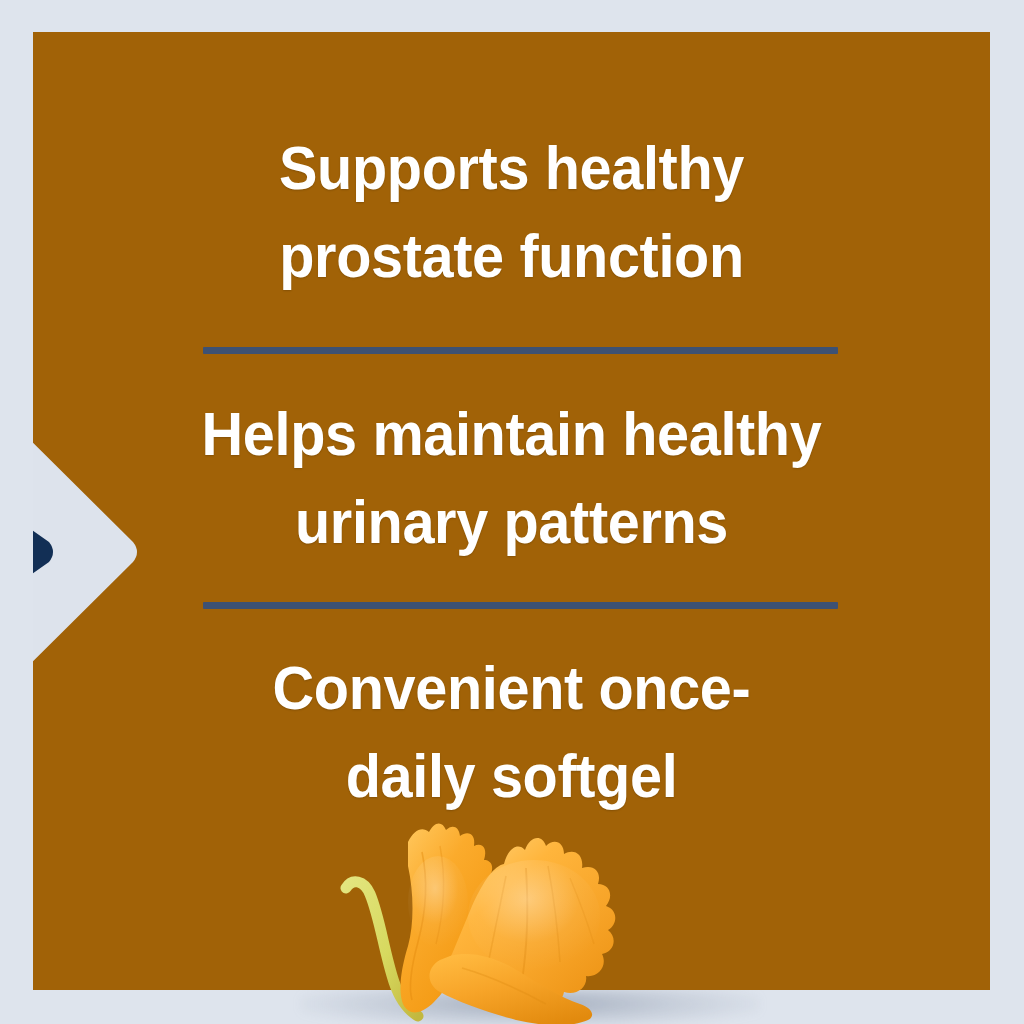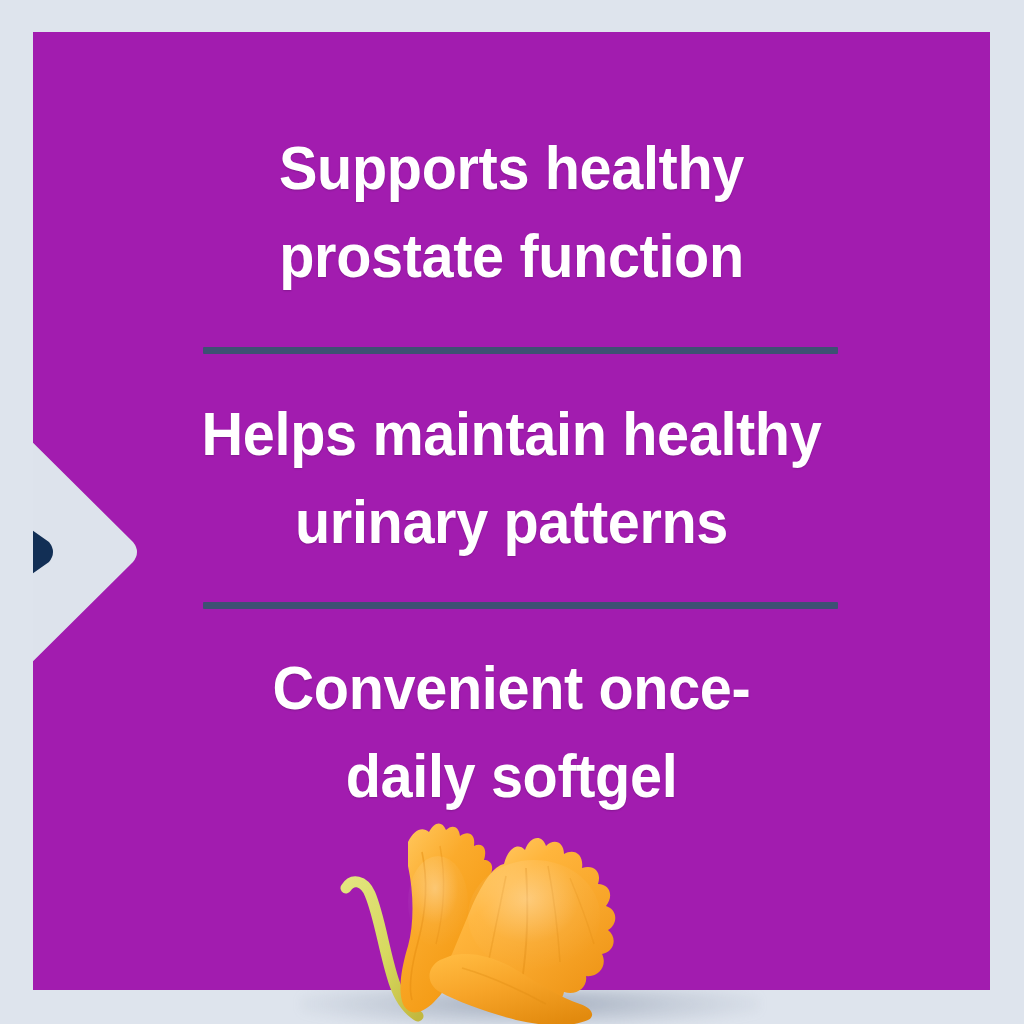--- a/index.html
+++ b/index.html
@@ -25,21 +25,21 @@
     background:radial-gradient(ellipse at 50% 40%, rgba(90,105,130,0.45) 0%, rgba(120,133,155,0.22) 45%, rgba(222,228,237,0) 78%);
     filter:blur(4px);
     pointer-events:none;
   }
 
   
   .panel {
     position:absolute;
     left:33px; top:32px;
     width:957px; height:958px;
-    background:#a21caf;
+    background:#a16207;
     overflow:hidden;
   }
 
   
   .chevron {
     position:absolute;
     left:-36px; top:370px;
     width:150px; height:300px;
     pointer-events:none;
   }

